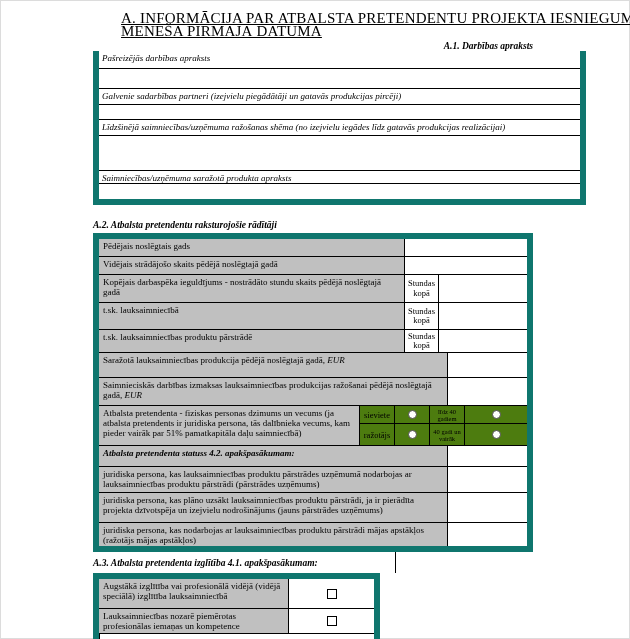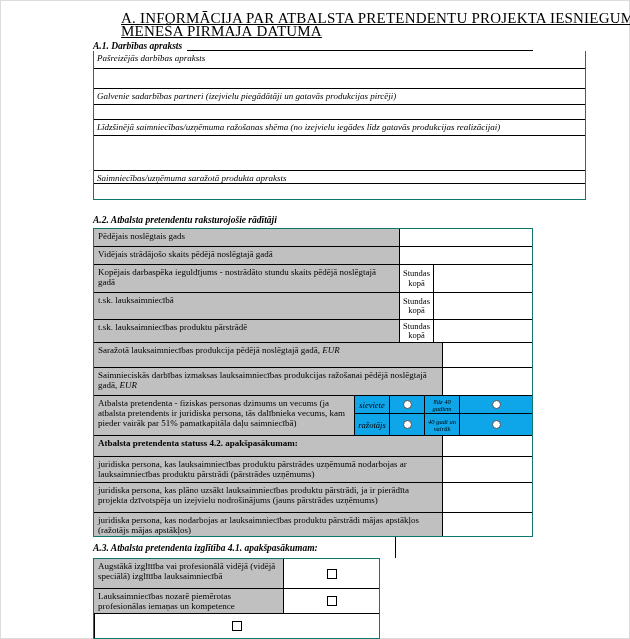--- a/index.html
+++ b/index.html
@@ -14,57 +14,57 @@
     padding:12px 0 0 93px;
     overflow:hidden;
   }
   .content{width:440px;}
 
   
   .doc-title{font-size:15px;font-weight:normal;line-height:12.5px;letter-spacing:.2px;margin-bottom:4px;margin-left:28px;}
   .t-line{text-decoration:underline;white-space:nowrap;}
 
   
-  .sec-h{font-size:9.5px;font-weight:bold;font-style:italic;}
+  .sec-h{font-size:9.5px;font-weight:bold;font-style:italic;flex-direction:column;}
   .a1h{display:flex;align-items:flex-end;margin-top:4px;height:10px;}
   .a1h .filler{flex:1;border-bottom:1px solid #000;margin-left:5px;margin-bottom:0px;}
   .a2h{margin-top:15px;margin-bottom:3px;}
 
   
-  .tbl{border:1px solid #0f766e;box-sizing:border-box;background:#fff;}
+  .tbl{border:6px solid #0f766e;box-sizing:border-box;background:#fff;}
 
   
   .a1{border-top:none;width:493px;}
   .a1-label{font-style:italic;font-size:9px;line-height:10.5px;padding:2px 3px 0;border-bottom:1px solid #000;box-sizing:border-box;}
   .a1-blank{box-sizing:border-box;border-bottom:1px solid #000;}
   .a1 > div:last-child{border-bottom:none;}
   .h18{height:18px}.h20{height:20px}.h16{height:16px}.h15{height:15px}.h35{height:35px}.h13{height:13px}
 
   
   .a2{width:440px;}
   .row{display:flex;align-items:stretch;box-sizing:border-box;}
   .row + .row{border-top:1px solid #000;}
   .lbl{background:#C0C0C0;font-size:9px;line-height:10px;padding:2px 4px 1px;box-sizing:border-box;}
   .w305{width:305px}.w296{width:348px}.w260{width:260px}.w205{width:189px}
   .val{flex:1;background:#fff;border-left:1px solid #000;}
   .unit{width:34px;border-left:1px solid #000;display:flex;align-items:center;justify-content:center;
         text-align:center;font-size:8.5px;line-height:9.5px;padding:0 1px;box-sizing:border-box;background:#fff;}
   .rh17{min-height:17px}.rh18{min-height:18px}.rh28{min-height:28px}.rh27{min-height:27px}
   .rh23{min-height:23px}.rh25{min-height:25px}.rh40{min-height:40px}.rh21{min-height:21px}
   .rh26{min-height:26px}.rh30{min-height:30px}.rh19{min-height:19px}
-  .bold-it{font-weight:bold;}
+  .bold-it{font-weight:bold;font-style:italic;}
   .it{font-style:italic;}
 
   
   .gcol{flex:1;display:flex;flex-direction:column;border-left:1px solid #000;}
   .grow{display:flex;flex:none;align-items:stretch;}
   .grow.bt{border-top:1px solid #000;}
   .gh17{height:17px}.gh22{flex:1;}
   .gcell{display:flex;align-items:center;justify-content:center;box-sizing:border-box;
-         text-align:center;background:#0ea5e9;font-style:italic;}
+         text-align:center;background:#4d7c0f;}
   .gcell.bl{border-left:1px solid #000;}
   .w34{width:34px}.w35{width:35px}
   .gname{font-size:8.5px;}
   .gage{font-size:6.5px;line-height:7px;padding:0 2px;}
   .gflex{flex:1;}
   .radio{width:7px;height:7px;border:1px solid #4a4a4a;border-radius:50%;display:inline-block;background:#fff;}
 
   
   .a3h{box-sizing:border-box;width:303px;height:21px;border-right:1px solid #000;
        padding-top:6px;font-size:9.5px;font-weight:bold;font-style:italic;}

